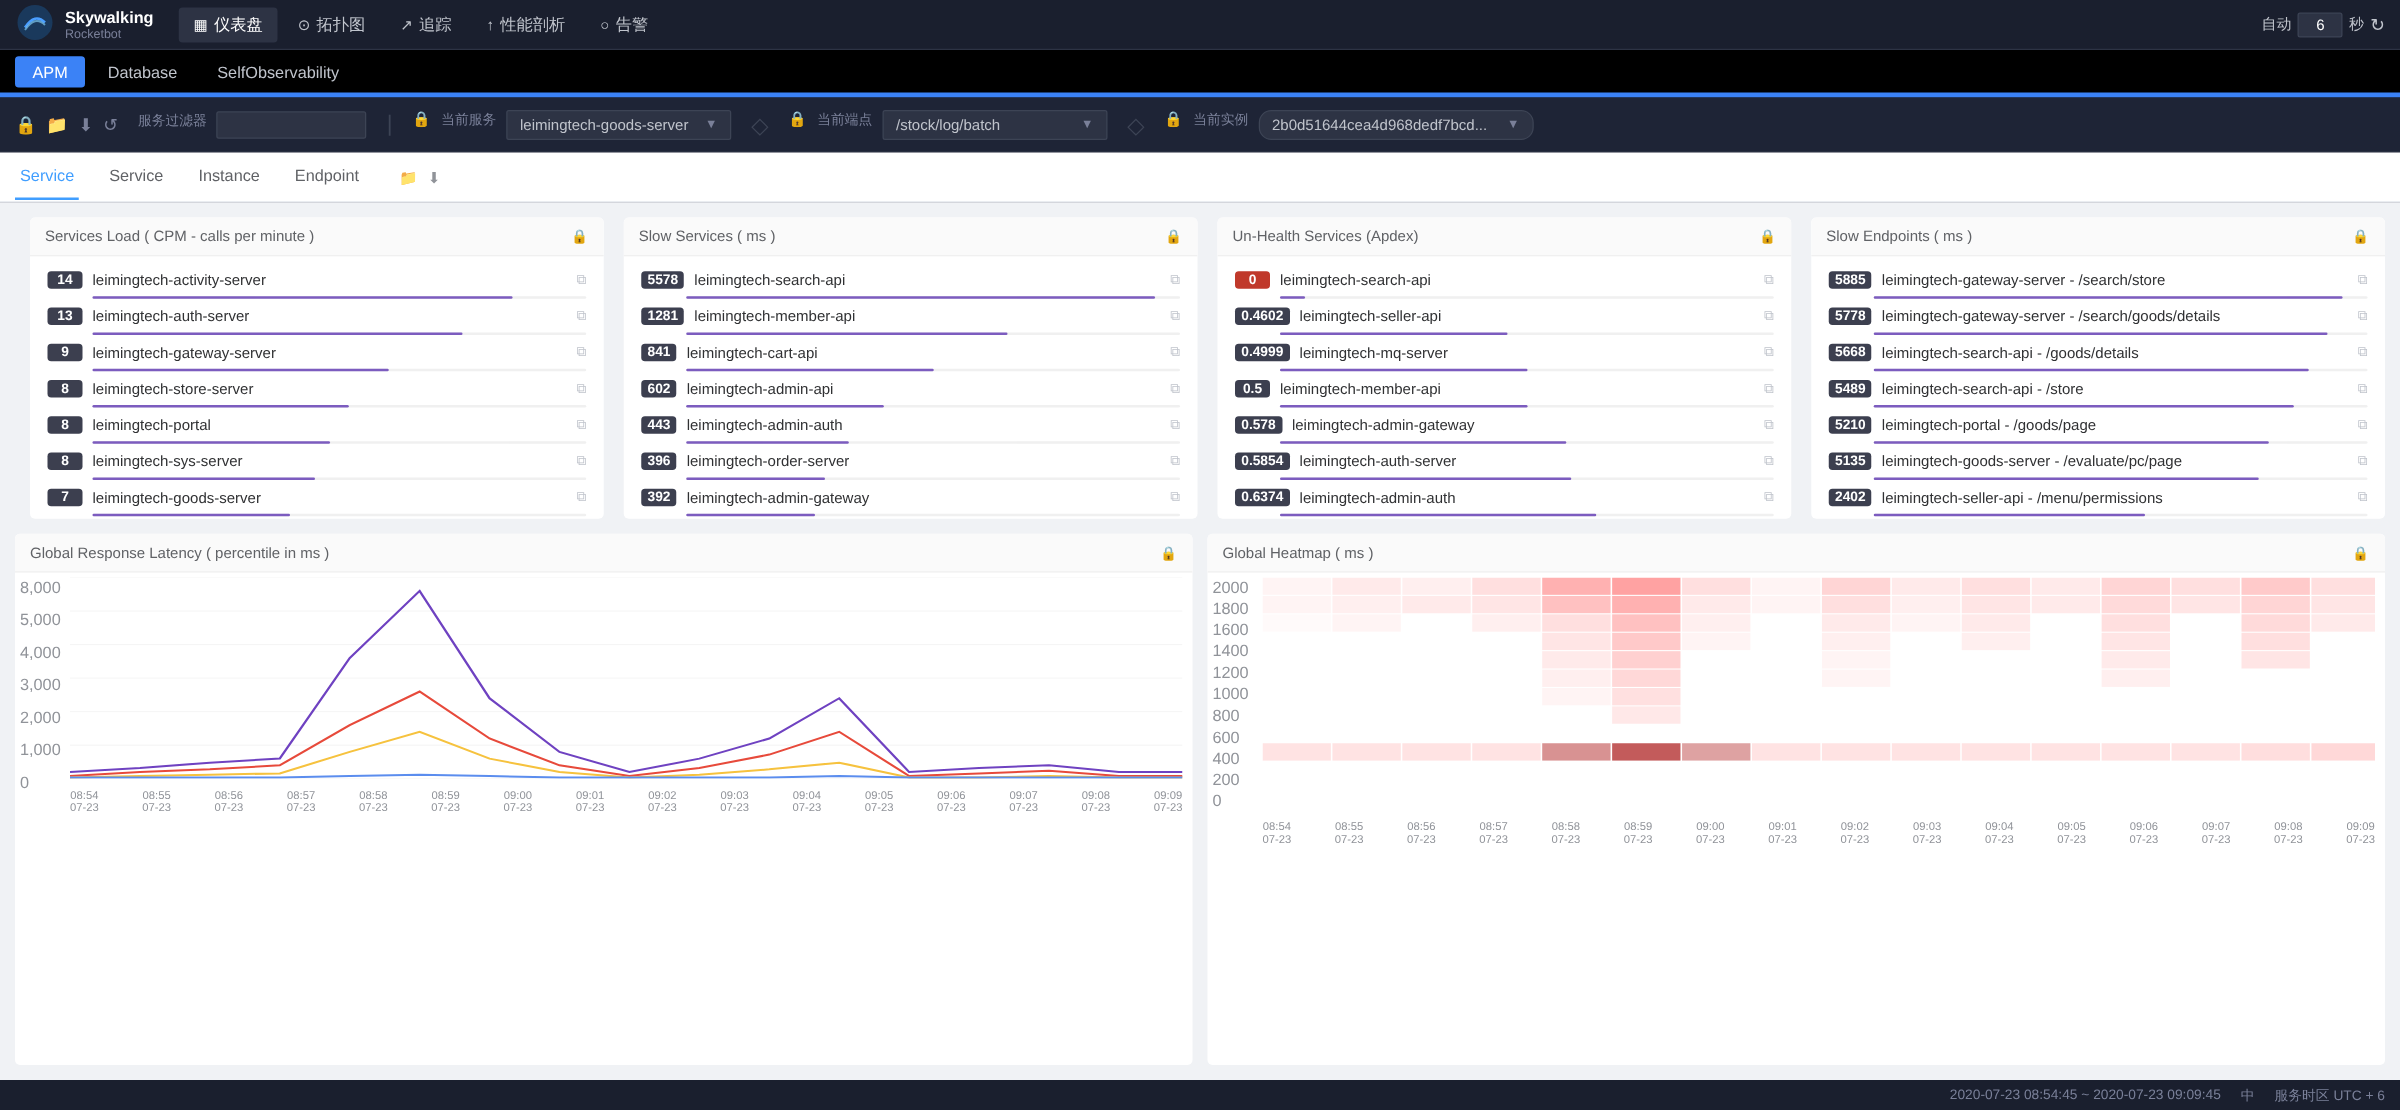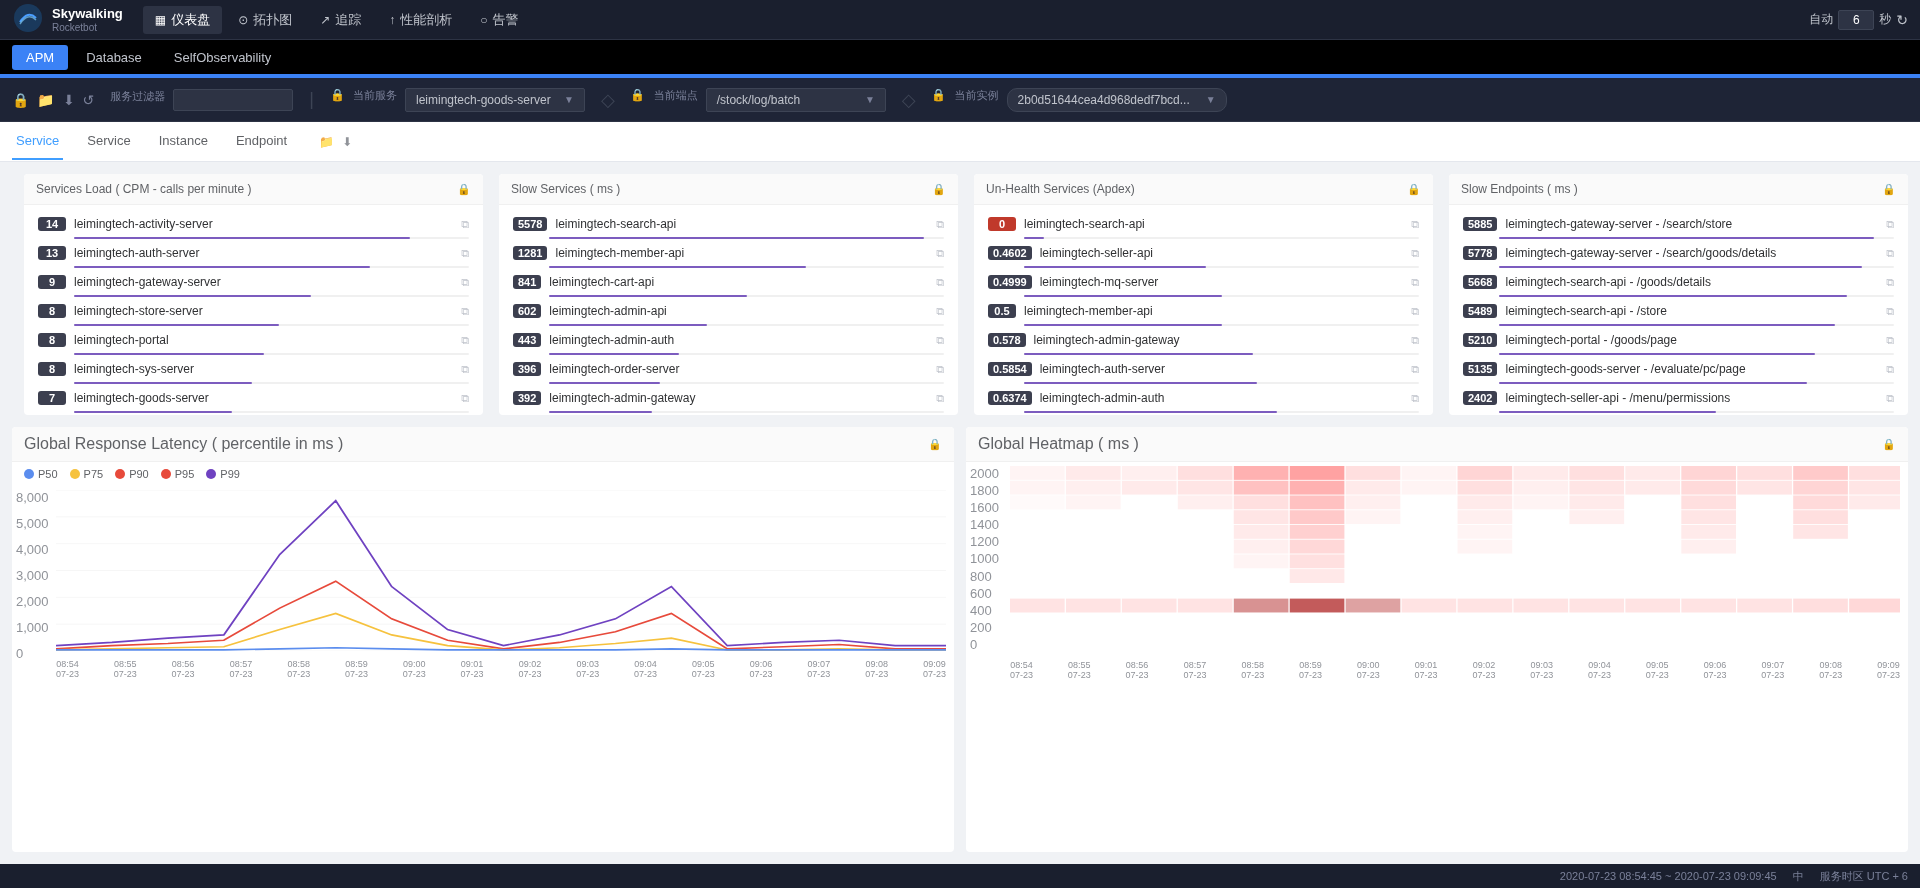--- a/index.html
+++ b/index.html
@@ -55,21 +55,21 @@
     .service-badge { display: inline-flex; align-items: center; justify-content: center; min-width: 28px; padding: 1px 5px; border-radius: 3px; background: #3c3f4f; color: #fff; font-size: 11px; font-weight: bold; }
     .service-name { flex: 1; font-size: 12px; color: #303133; white-space: nowrap; overflow: hidden; text-overflow: ellipsis; }
     .service-copy { color: #c0c4cc; font-size: 11px; cursor: pointer; }
     .progress-bar-container { margin: 0 6px 3px 42px; height: 2px; background: #f0f0f0; border-radius: 1px; }
     .progress-bar { height: 2px; background: #7c5cbf; border-radius: 1px; }
 
     
     .bottom-bar { display: flex; align-items: center; justify-content: flex-end; background: #1a1f2e; height: 24px; padding: 0 12px; font-size: 11px; color: #7a8099; gap: 16px; }
     .chart-card { background: #fff; border-radius: 4px; overflow: hidden; }
     .chart-header { display: flex; align-items: center; justify-content: space-between; padding: 8px 12px; border-bottom: 1px solid #f0f0f0; background: #fafafa; }
-    .chart-title { font-size: 16px; color: #606266; }
+    .chart-title { font-size: 12px; color: #606266; }
     .chart-body { padding: 8px; height: 200px; position: relative; }
     .legend { display: flex; gap: 12px; padding: 6px 12px; flex-wrap: wrap; }
     .legend-item { display: flex; align-items: center; gap: 4px; font-size: 11px; color: #606266; }
     .legend-dot { width: 10px; height: 10px; border-radius: 50%; }
 
     
     .panel-content { max-height: 210px; overflow-y: hidden; }
 
     
     .content-wrapper { height: calc(888px - 40px - 38px - 44px - 40px - 24px); overflow: hidden; display: flex; flex-direction: column; background: #f0f2f5; }
@@ -463,42 +463,20 @@
       </div>
     </div>
   </div>
 
   <div class="bottom-panels">
 
     <div class="chart-card">
       <div class="chart-header">
         <span class="chart-title">Global Response Latency ( percentile in ms )</span>
         <span class="card-lock">🔒</span>
-      </div>
-      <div class="legend">
-        <div class="legend-item">
-          <div class="legend-dot" style="background:#5b8dee;"></div>
-          <span>P50</span>
-        </div>
-        <div class="legend-item">
-          <div class="legend-dot" style="background:#f6c23e;"></div>
-          <span>P75</span>
-        </div>
-        <div class="legend-item">
-          <div class="legend-dot" style="background:#e74a3b;"></div>
-          <span>P90</span>
-        </div>
-        <div class="legend-item">
-          <div class="legend-dot" style="background:#e74a3b;"></div>
-          <span>P95</span>
-        </div>
-        <div class="legend-item">
-          <div class="legend-dot" style="background:#6f42c1;"></div>
-          <span>P99</span>
-        </div>
       </div>
       <div class="chart-body" style="position:relative; height:195px; padding: 4px 8px 30px 44px;">
         <div class="chart-y-labels">
           <span class="chart-y-label">8,000</span>
           <span class="chart-y-label">5,000</span>
           <span class="chart-y-label">4,000</span>
           <span class="chart-y-label">3,000</span>
           <span class="chart-y-label">2,000</span>
           <span class="chart-y-label">1,000</span>
           <span class="chart-y-label">0</span>

